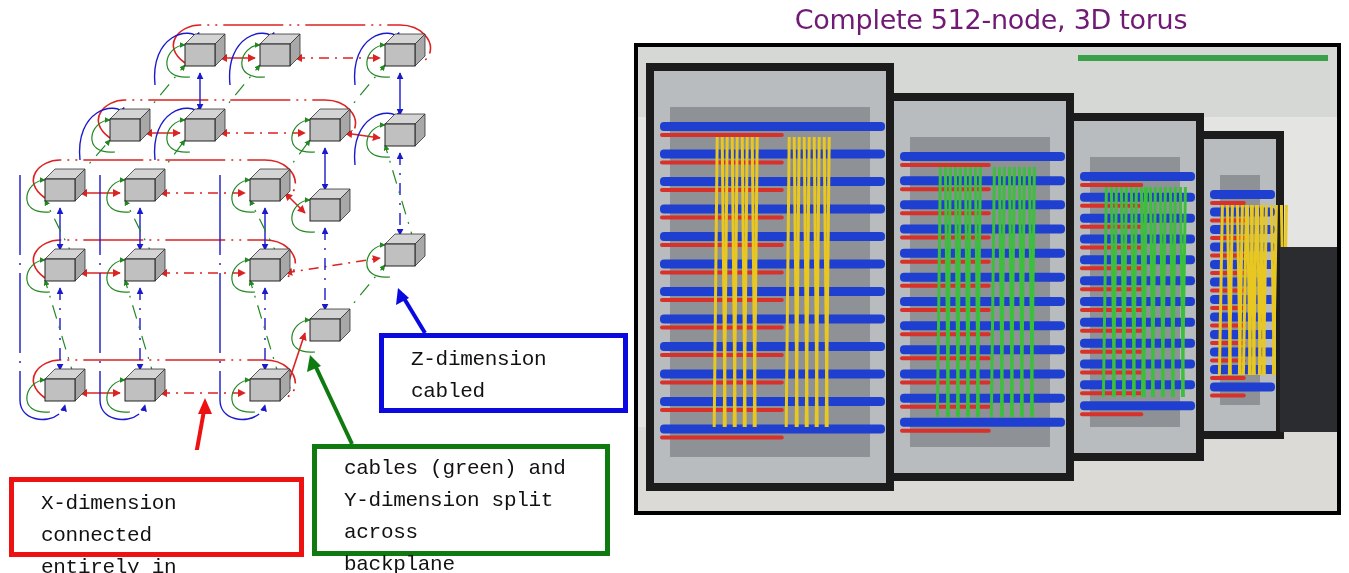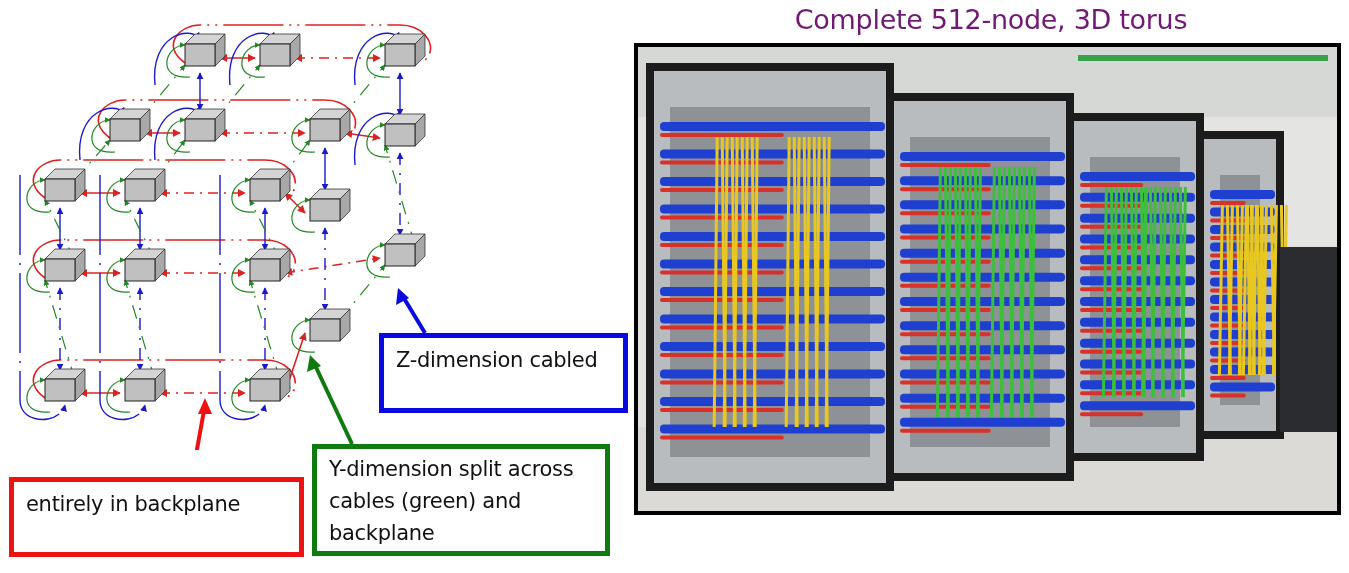--- a/index.html
+++ b/index.html
@@ -1,18 +1,18 @@
 <!DOCTYPE html>
 <html><head>
 <meta charset="utf-8">
 <style>
   html, body { margin: 0; padding: 0; background: #ffffff; }
   body { width: 1349px; height: 573px; position: relative; overflow: hidden; font-family: "DejaVu Sans", sans-serif; }
   #diagram { position: absolute; left: 0; top: 0; width: 470px; height: 450px; }
-  .callout { position: absolute; background: #fff; box-sizing: border-box; font-size: 21px; line-height: 32px; color: #111; padding: 4px 12px; letter-spacing: -0.3px; }
+  .callout { position: absolute; background: #fff; box-sizing: border-box; font-size: 21px; line-height: 32px; color: #111; padding: 4px 27px; letter-spacing: -0.3px; font-family: Liberation Mono, monospace; }
   #callout-x { left: 9px; top: 477px; width: 295px; height: 80px; border: 5px solid #ee1111; padding-top: 6px; }
   #callout-y { left: 312px; top: 444px; width: 298px; height: 112px; border: 5px solid #0f7a0f; padding-top: 4px; }
   #callout-z { left: 379px; top: 333px; width: 249px; height: 80px; border: 5px solid #0a0ae0; padding-top: 6px; }
   #photo-title { position: absolute; left: 635px; top: 4px; width: 712px; text-align: center; font-size: 27px; color: #701a75; letter-spacing: -0.3px; }
   #photo-frame { position: absolute; left: 634px; top: 43px; width: 707px; height: 472px; border: 4px solid #000; box-sizing: border-box; overflow: hidden; background: #e6e6e4; }
   #photo-frame svg { display: block; }
 </style>
 </head>
 <body>
 
@@ -208,25 +208,26 @@
     <line x1="352" y1="444" x2="314" y2="363" stroke="#0f7a0f" stroke-width="4"></line>
     <path d="M310,355 L307,372 L321,366 z" fill="#0f7a0f"></path>
   </g>
   <g>
     <line x1="425" y1="333" x2="402" y2="295" stroke="#0a0ae0" stroke-width="4"></line>
     <path d="M398,288 L396,305 L409,298 z" fill="#0a0ae0"></path>
   </g>
 </svg>
 
 <div id="callout-x" class="callout">
+  <div>X-dimension connected</div>
   <div>entirely in backplane</div>
 </div>
 <div id="callout-y" class="callout">
+  <div>cables (green) and</div>
   <div>Y-dimension split across</div>
-  <div>cables (green) and</div>
   <div>backplane</div>
 </div>
 <div id="callout-z" class="callout">
   <div>Z-dimension cabled</div>
 </div>
 
 <div id="photo-title">Complete 512-node, 3D torus</div>
 
 <div id="photo-frame">
   <svg width="699" height="464" viewBox="0 0 699 464" xmlns="http://www.w3.org/2000/svg">

